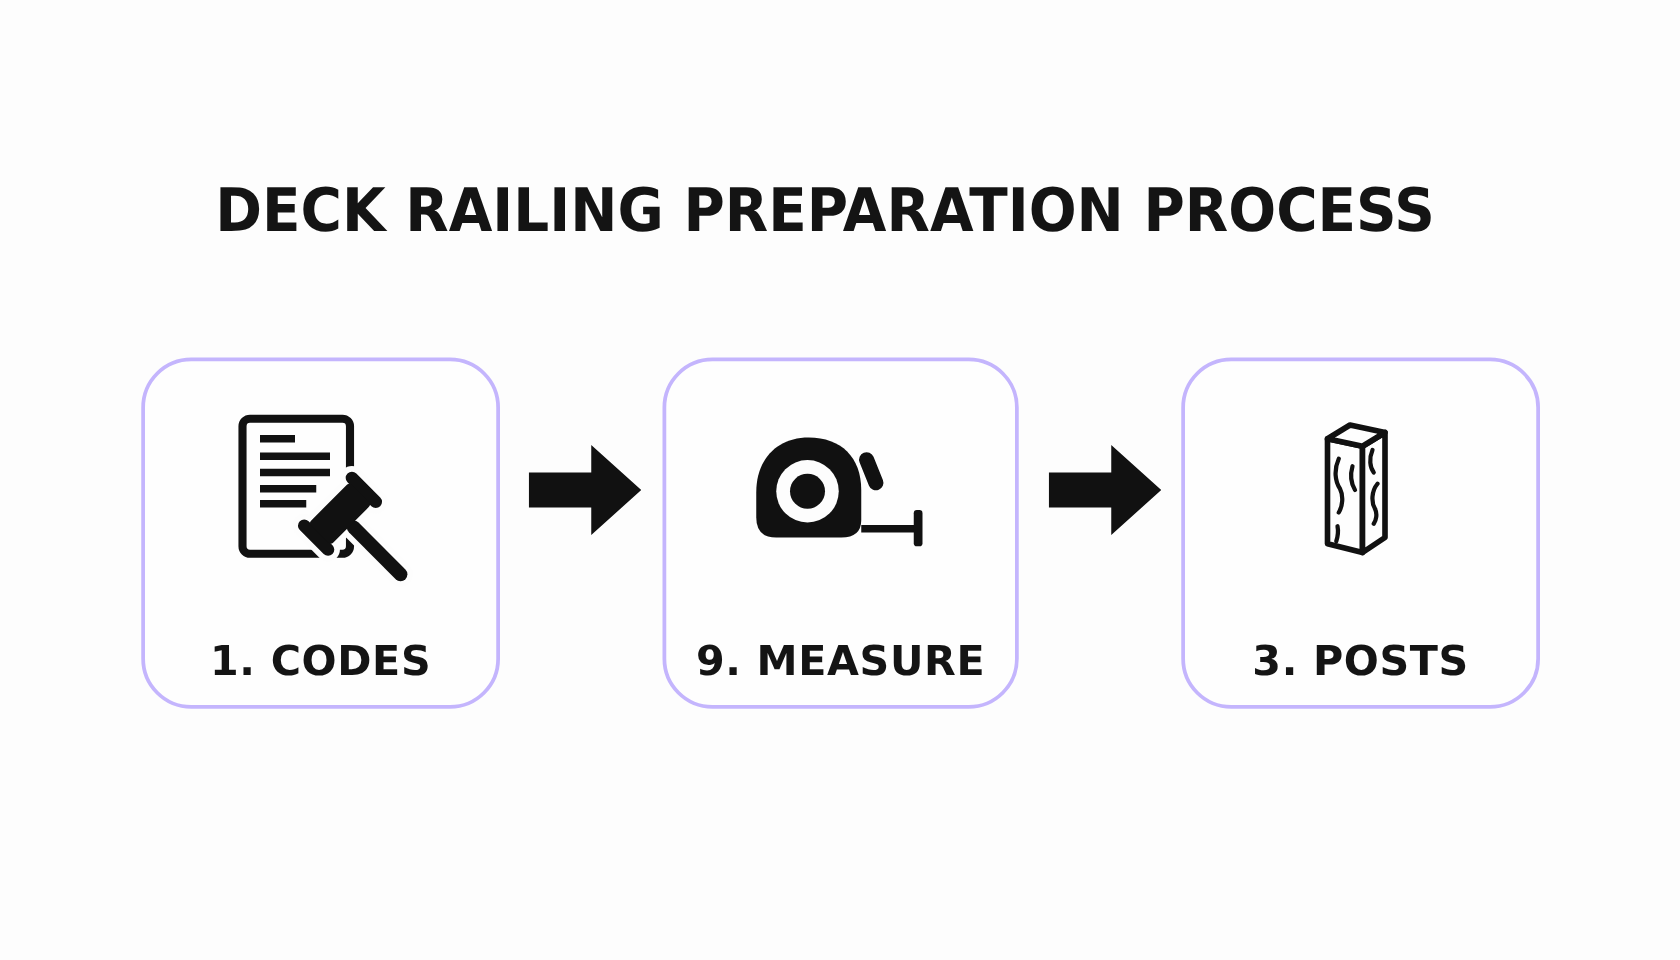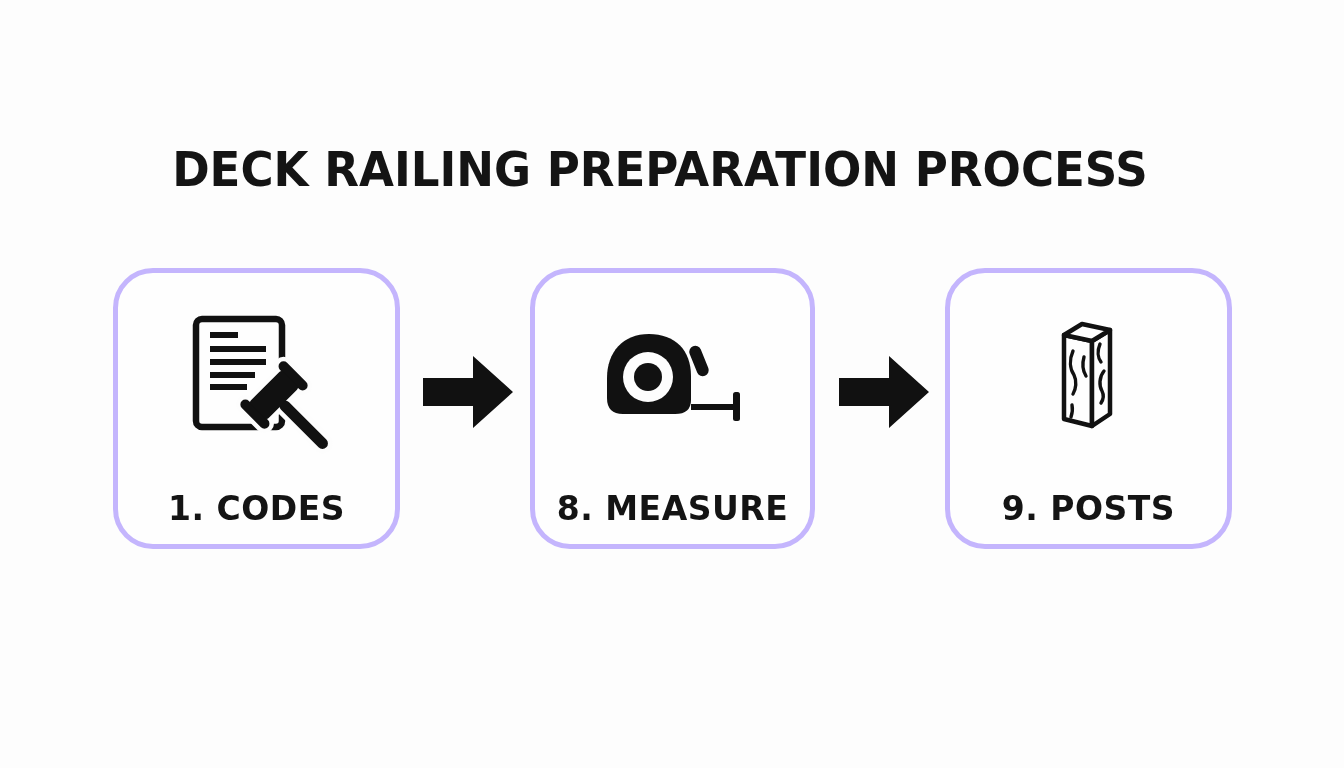--- a/index.html
+++ b/index.html
@@ -7,22 +7,22 @@
     position:relative;width:1320px;height:768px;background:#fdfdfd;overflow:hidden;
     font-family:"DejaVu Sans","Liberation Sans",sans-serif;color:#141414;
   }
   .title{
     position:absolute;top:142px;left:0;right:0;margin:0;
     text-align:center;font-size:48px;font-weight:800;line-height:1.15;
     letter-spacing:0px;color:#141414;white-space:nowrap;
     transform:scaleX(0.94);
   }
   .step{
-    position:absolute;top:268px;height:281px;box-sizing:border-box;
-    background:#fefefe;border:5px solid #c4b5fd;border-radius:40px;
+    position:absolute;top:286px;height:281px;box-sizing:border-box;
+    background:#fefefe;border:3px solid #c4b5fd;border-radius:40px;
   }
   .step-codes{left:113px;width:287px;}
   .step-measure{left:530px;width:285px;}
   .step-posts{left:945px;width:287px;}
   .icon{position:absolute;}
   .icon-codes{left:52px;top:38px;}
   .icon-measure{left:62px;top:59px;}
   .icon-posts{left:106px;top:40px;}
   .step-label{
     position:absolute;left:0;right:0;bottom:16px;text-align:center;
@@ -77,21 +77,21 @@
       <path d="M52,2 C26,2 10,20 10,46 L10,66 Q10,82 26,82 L78,82 Q94,82 94,68 L94,44 C94,18 78,2 52,2 Z" fill="#111111"></path>
 
       <circle cx="51" cy="45" r="25" fill="#fdfdfd"></circle>
       <circle cx="51" cy="45" r="14" fill="#111111"></circle>
 
       <rect x="96" y="13" width="12" height="32" rx="6" fill="#111111" transform="rotate(-22 102 29)"></rect>
 
       <rect x="94" y="72" width="46" height="6" fill="#111111"></rect>
       <rect x="136" y="60" width="7" height="29" rx="2.5" fill="#111111"></rect>
     </svg>
-    <div class="step-label">8. MEASURE</div>
+    <div class="step-label">9. MEASURE</div>
   </div>
 
   <svg class="arrow arrow-2" width="92" height="76" viewBox="0 0 92 76" aria-hidden="true">
     <polygon points="0,24 50,24 50,2 90,38 50,74 50,52 0,52" fill="#111111"></polygon>
   </svg>
 
   <div class="step step-posts">
     <svg class="icon icon-posts" width="62" height="120" viewBox="0 0 62 120" aria-hidden="true">
       <g fill="#fefefe" stroke="#111111" stroke-width="4.5" stroke-linejoin="round">
 
@@ -103,16 +103,16 @@
       </g>
 
       <g fill="none" stroke="#111111" stroke-width="3.4" stroke-linecap="round">
         <path d="M17,38 C13,47 14,56 18,62 C21,68 20,76 17,81"></path>
         <path d="M28,44 C26,51 27,58 30,63"></path>
         <path d="M16,92 C17,97 16,101 15,104"></path>
         <path d="M44,31 C41,38 42,45 45,49"></path>
         <path d="M48,58 C43,64 43,73 46,78 C48,82 47,87 45,90"></path>
       </g>
     </svg>
-    <div class="step-label">9. POSTS</div>
+    <div class="step-label">3. POSTS</div>
   </div>
 
 </div>
 
 </body></html>

